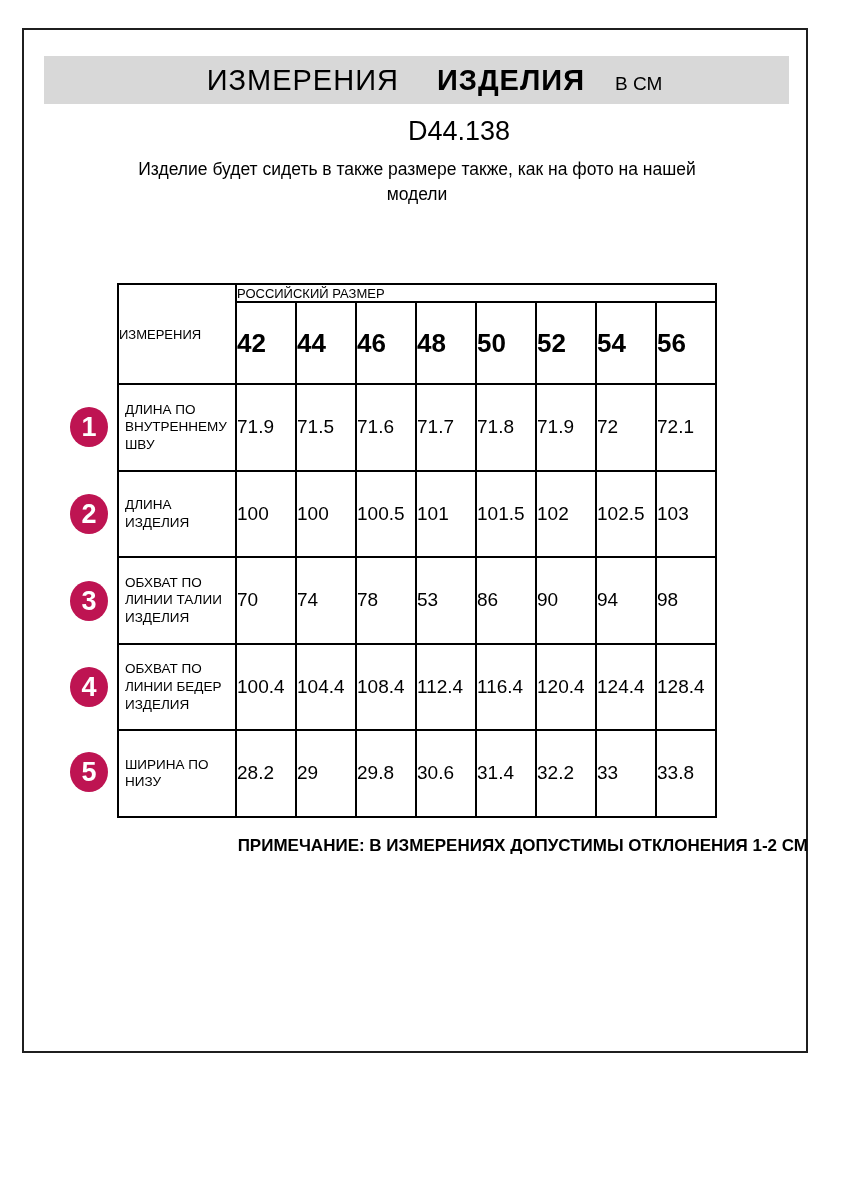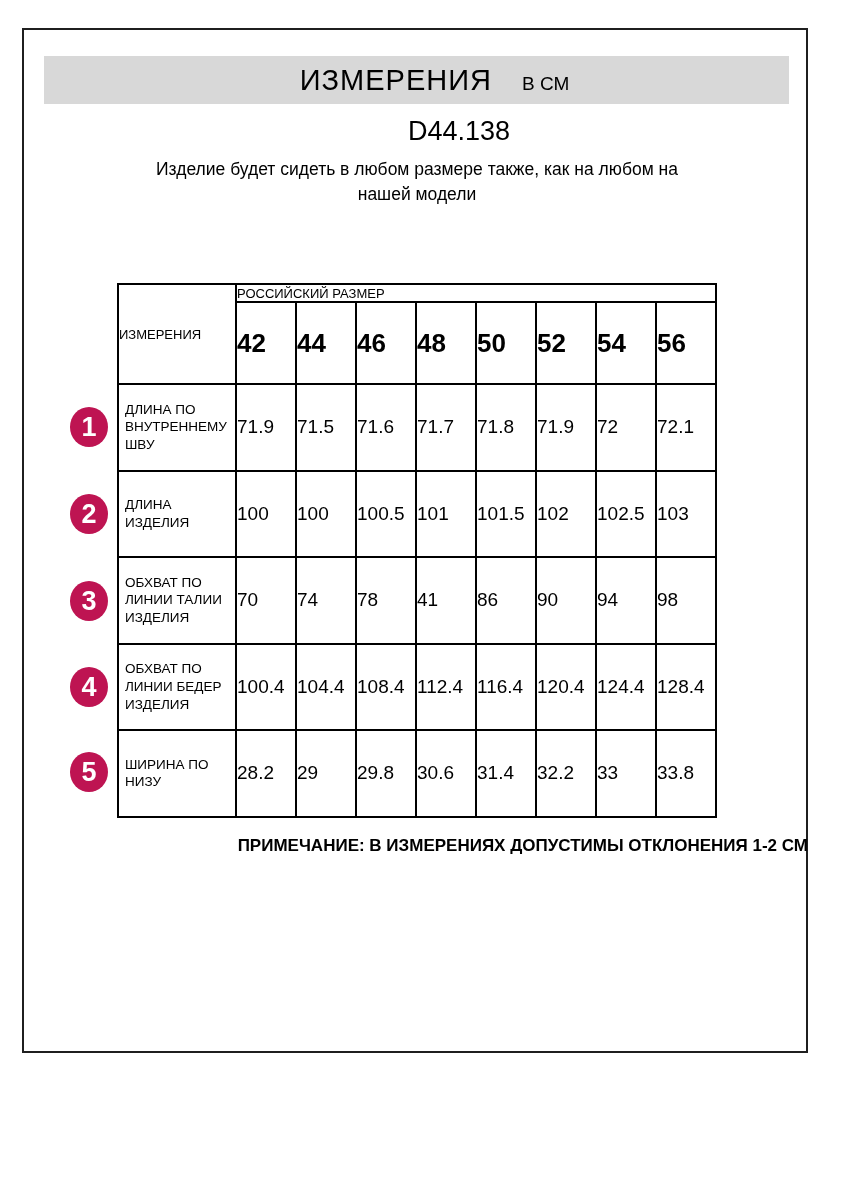--- a/index.html
+++ b/index.html
@@ -140,26 +140,27 @@
     font-weight: 700;
   }
 </style>
 </head>
 <body>
 
 <div class="frame"></div>
 
 <div class="title-bar">
   <span class="title-word1">ИЗМЕРЕНИЯ</span>
+  <span class="title-word2">ИЗДЕЛИЯ</span>
   <span class="title-unit">В СМ</span>
 </div>
 
 <div class="product-code">D44.138</div>
 
-<div class="subtitle">Изделие будет сидеть в любом размере также, как на любом на нашей модели</div>
+<div class="subtitle">Изделие будет сидеть в также размере также, как на фото на нашей модели</div>
 
 <table class="size-table">
   <colgroup>
     <col class="col-measure">
     <col class="col-size">
       <col class="col-size">
       <col class="col-size">
       <col class="col-size">
     <col class="col-size">
       <col class="col-size">
@@ -203,21 +204,21 @@
       <td class="value-cell">101.5</td>
       <td class="value-cell">102</td>
       <td class="value-cell">102.5</td>
       <td class="value-cell">103</td>
     </tr>
     <tr class="data-row">
       <td class="row-label">ОБХВАТ ПО ЛИНИИ ТАЛИИ ИЗДЕЛИЯ</td>
       <td class="value-cell">70</td>
       <td class="value-cell">74</td>
       <td class="value-cell">78</td>
-      <td class="value-cell">41</td>
+      <td class="value-cell">53</td>
       <td class="value-cell">86</td>
       <td class="value-cell">90</td>
       <td class="value-cell">94</td>
       <td class="value-cell">98</td>
     </tr>
     <tr class="data-row">
       <td class="row-label">ОБХВАТ ПО ЛИНИИ БЕДЕР ИЗДЕЛИЯ</td>
       <td class="value-cell">100.4</td>
       <td class="value-cell">104.4</td>
       <td class="value-cell">108.4</td>

